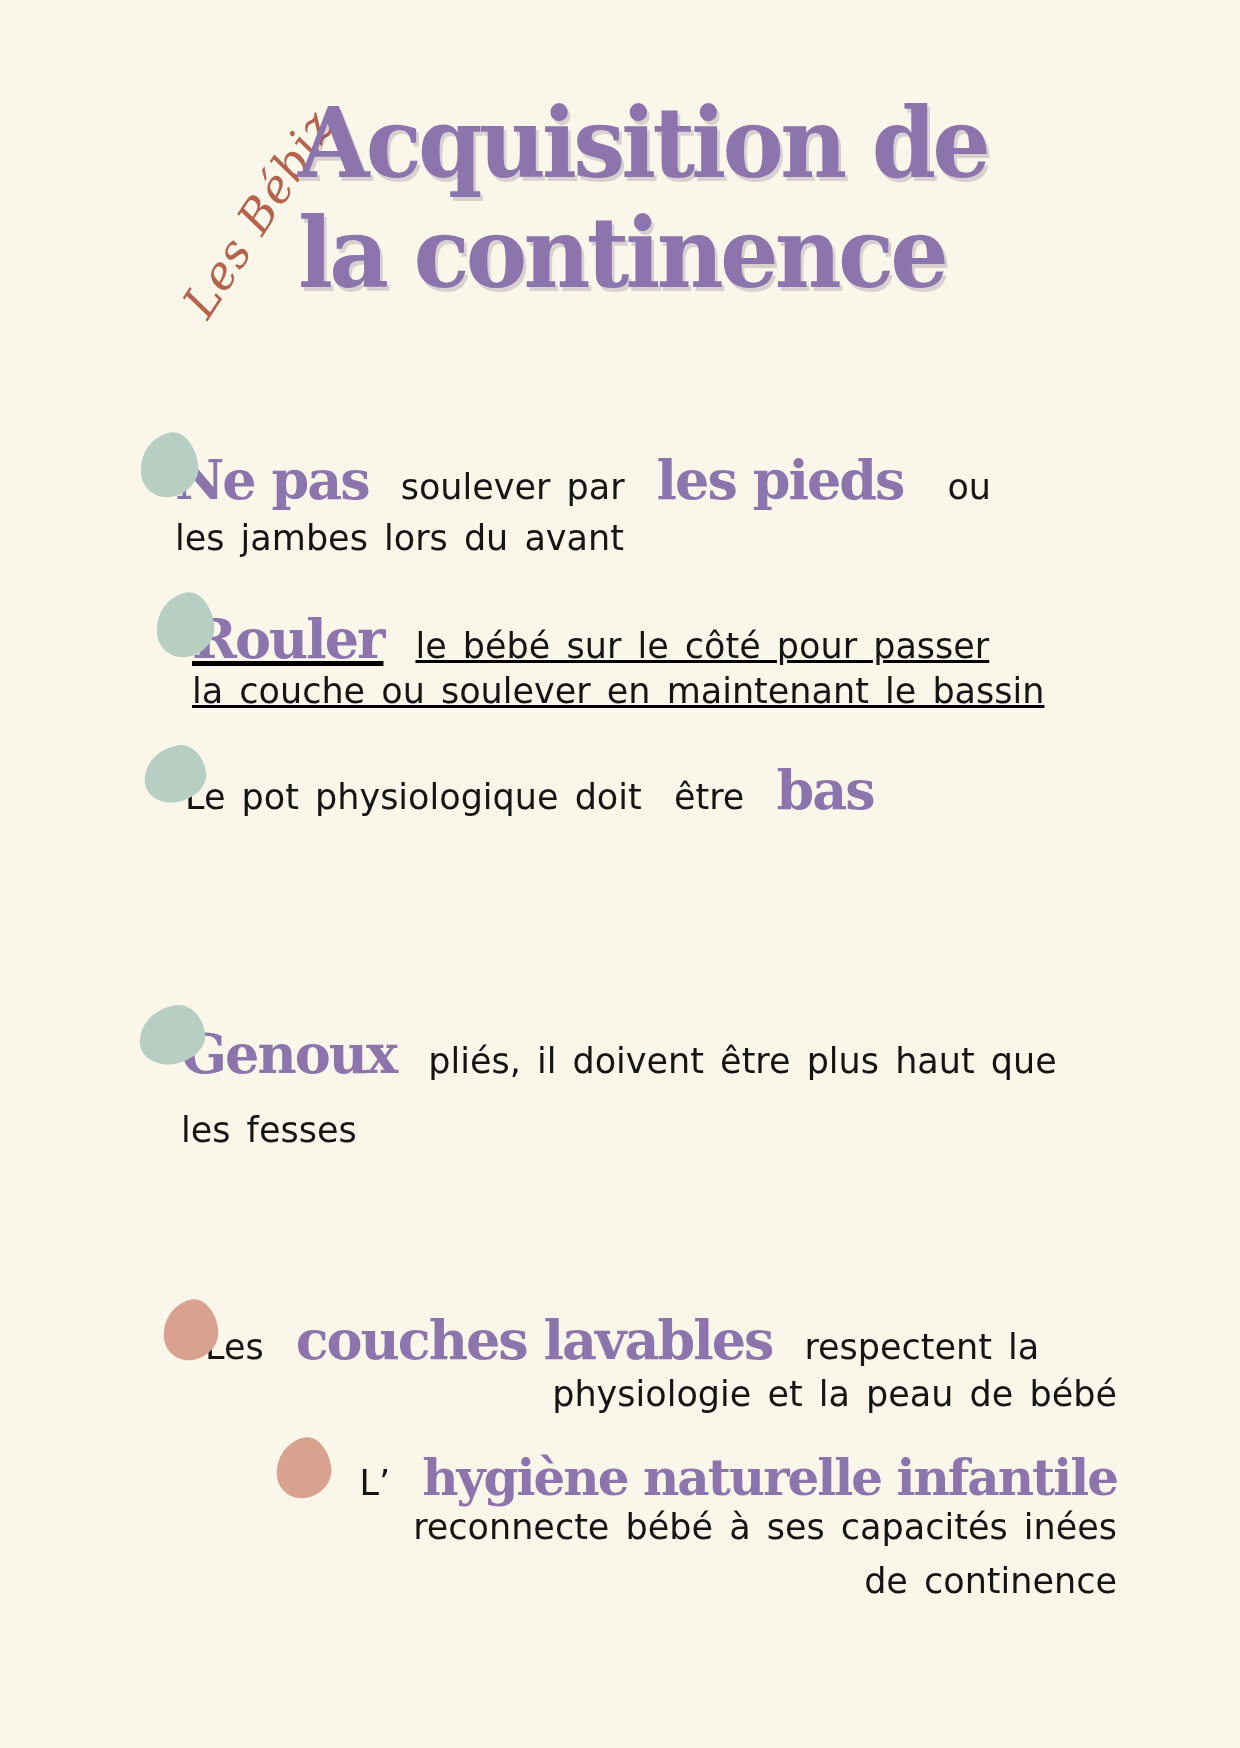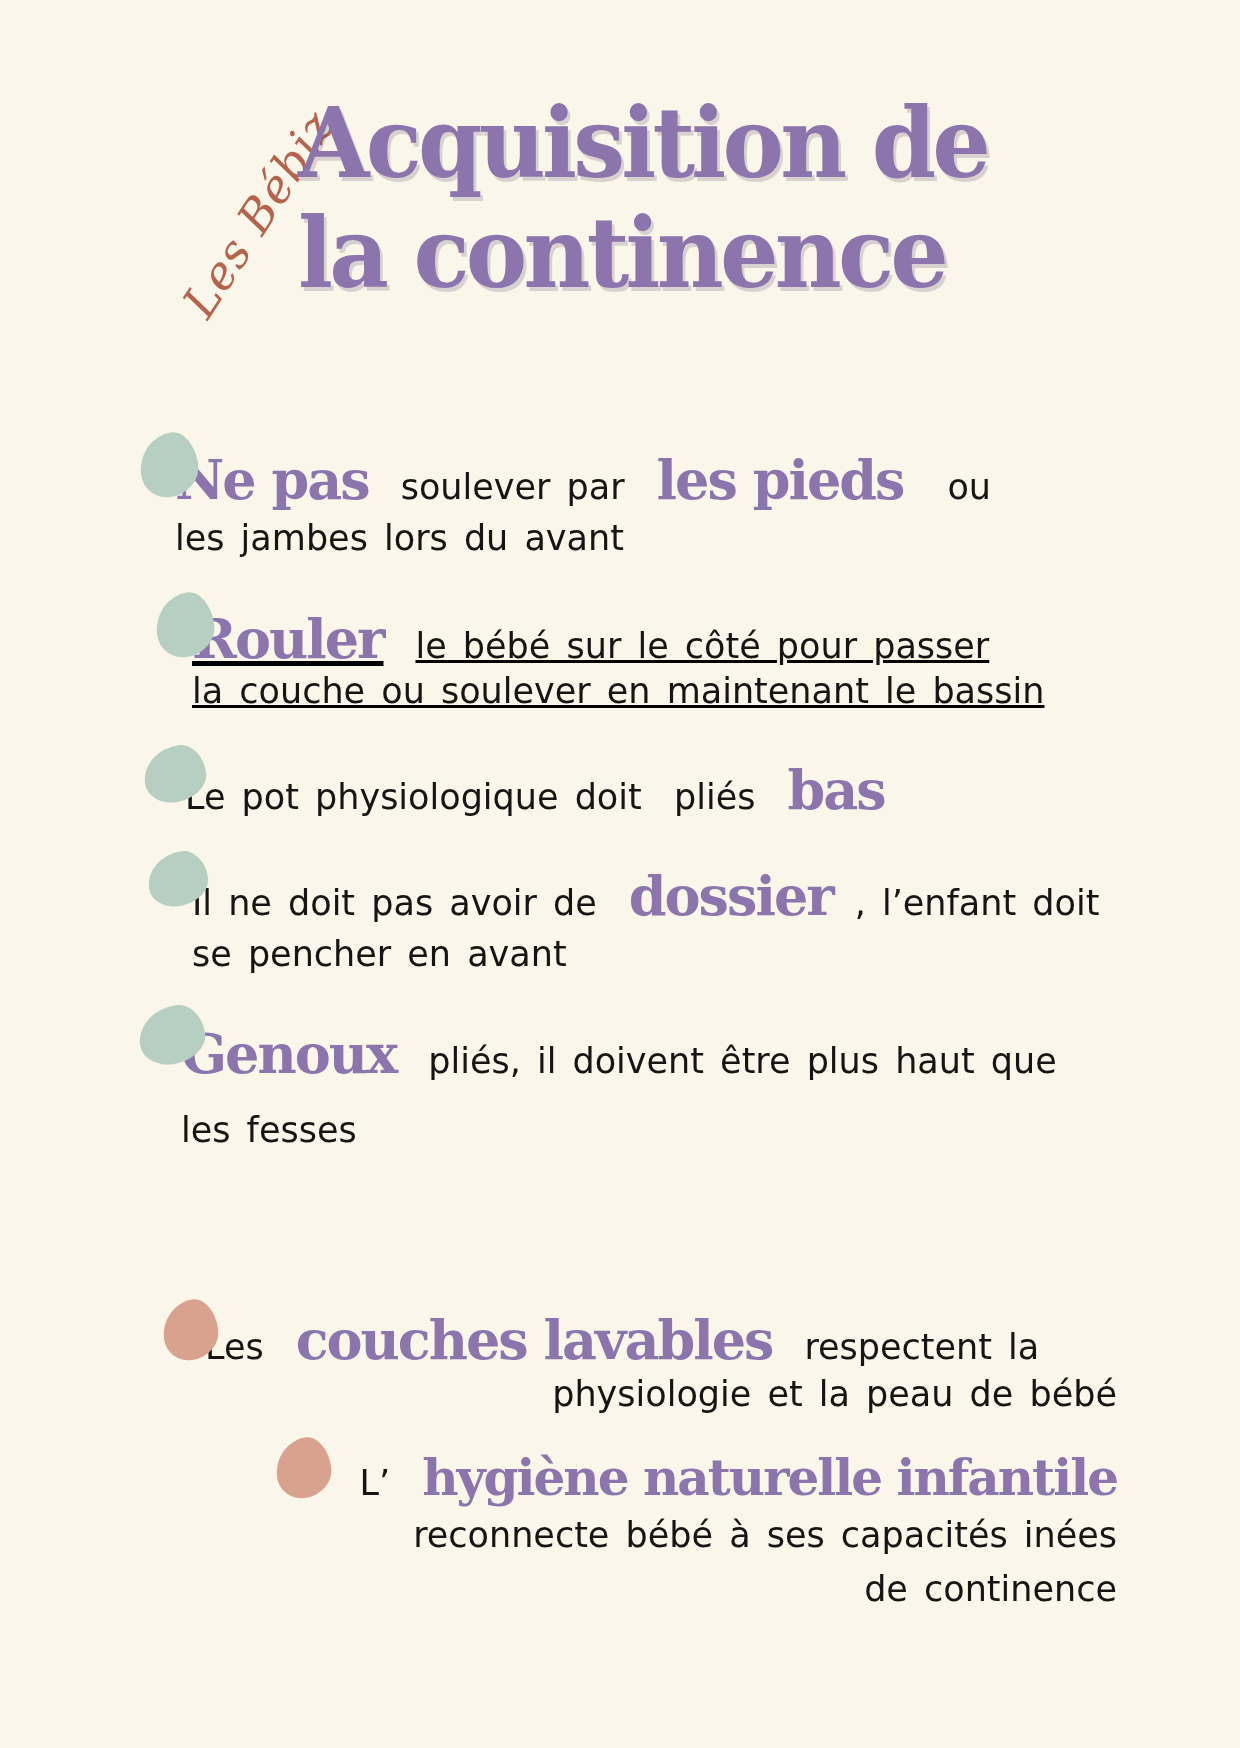--- a/index.html
+++ b/index.html
@@ -96,36 +96,25 @@
       <span class="run-p">le bébé sur le côté pour passer</span>
     </div>
     <div class="line" style="">
       <span class="run-p">la couche ou soulever en maintenant le bassin</span>
     </div>
   </div>
 
   <div class="tip" style="left:185px;top:758px;width:900px;">
     <span class="blob green" style="left:-41px;top:-12px;width:62px;height:56px;"></span>
     <div class="line">
-      <span class="run-p">Le pot physiologique doit  pliés</span>
+      <span class="run-p">Le pot physiologique doit  être</span>
       <span class="run-a">bas</span>
     </div>
   </div>
 
-  <div class="tip" style="left:192px;top:864px;width:940px;">
-    <span class="blob green" style="left:-44px;top:-12px;width:60px;height:54px;"></span>
-    <div class="line">
-      <span class="run-p">Il ne doit pas avoir de</span>
-      <span class="run-a">dossier</span>
-      <span class="run-p tight">, l’enfant doit</span>
-    </div>
-    <div class="line" style="margin-top:6px;">
-      <span class="run-p">se pencher en avant</span>
-    </div>
-  </div>
 
   <div class="tip" style="left:181px;top:1022px;width:920px;">
     <span class="blob green" style="left:-42px;top:-16px;width:66px;height:58px;"></span>
     <div class="line">
       <span class="run-a">Genoux</span>
       <span class="run-p">pliés, il doivent être plus haut que</span>
     </div>
     <div class="line" style="margin-top:24px;">
       <span class="run-p">les fesses</span>
     </div>
@@ -142,21 +131,21 @@
       <span class="run-p">physiologie et la peau de bébé</span>
     </div>
   </div>
 
   <div class="tip" style="left:205px;top:1448px;width:912px;">
     <span class="blob pink" style="left:71px;top:-10px;width:55px;height:60px;"></span>
     <div class="line right">
       <span class="run-p">L’</span>
       <span class="run-a sz50">hygiène naturelle infantile</span>
     </div>
-    <div class="line right" style="margin-top:8px;">
+    <div class="line right" style="">
       <span class="run-p">reconnecte bébé à ses capacités inées</span>
     </div>
     <div class="line right" style="margin-top:14px;">
       <span class="run-p">de continence</span>
     </div>
   </div>
 
 </div>
 
 </body></html>

